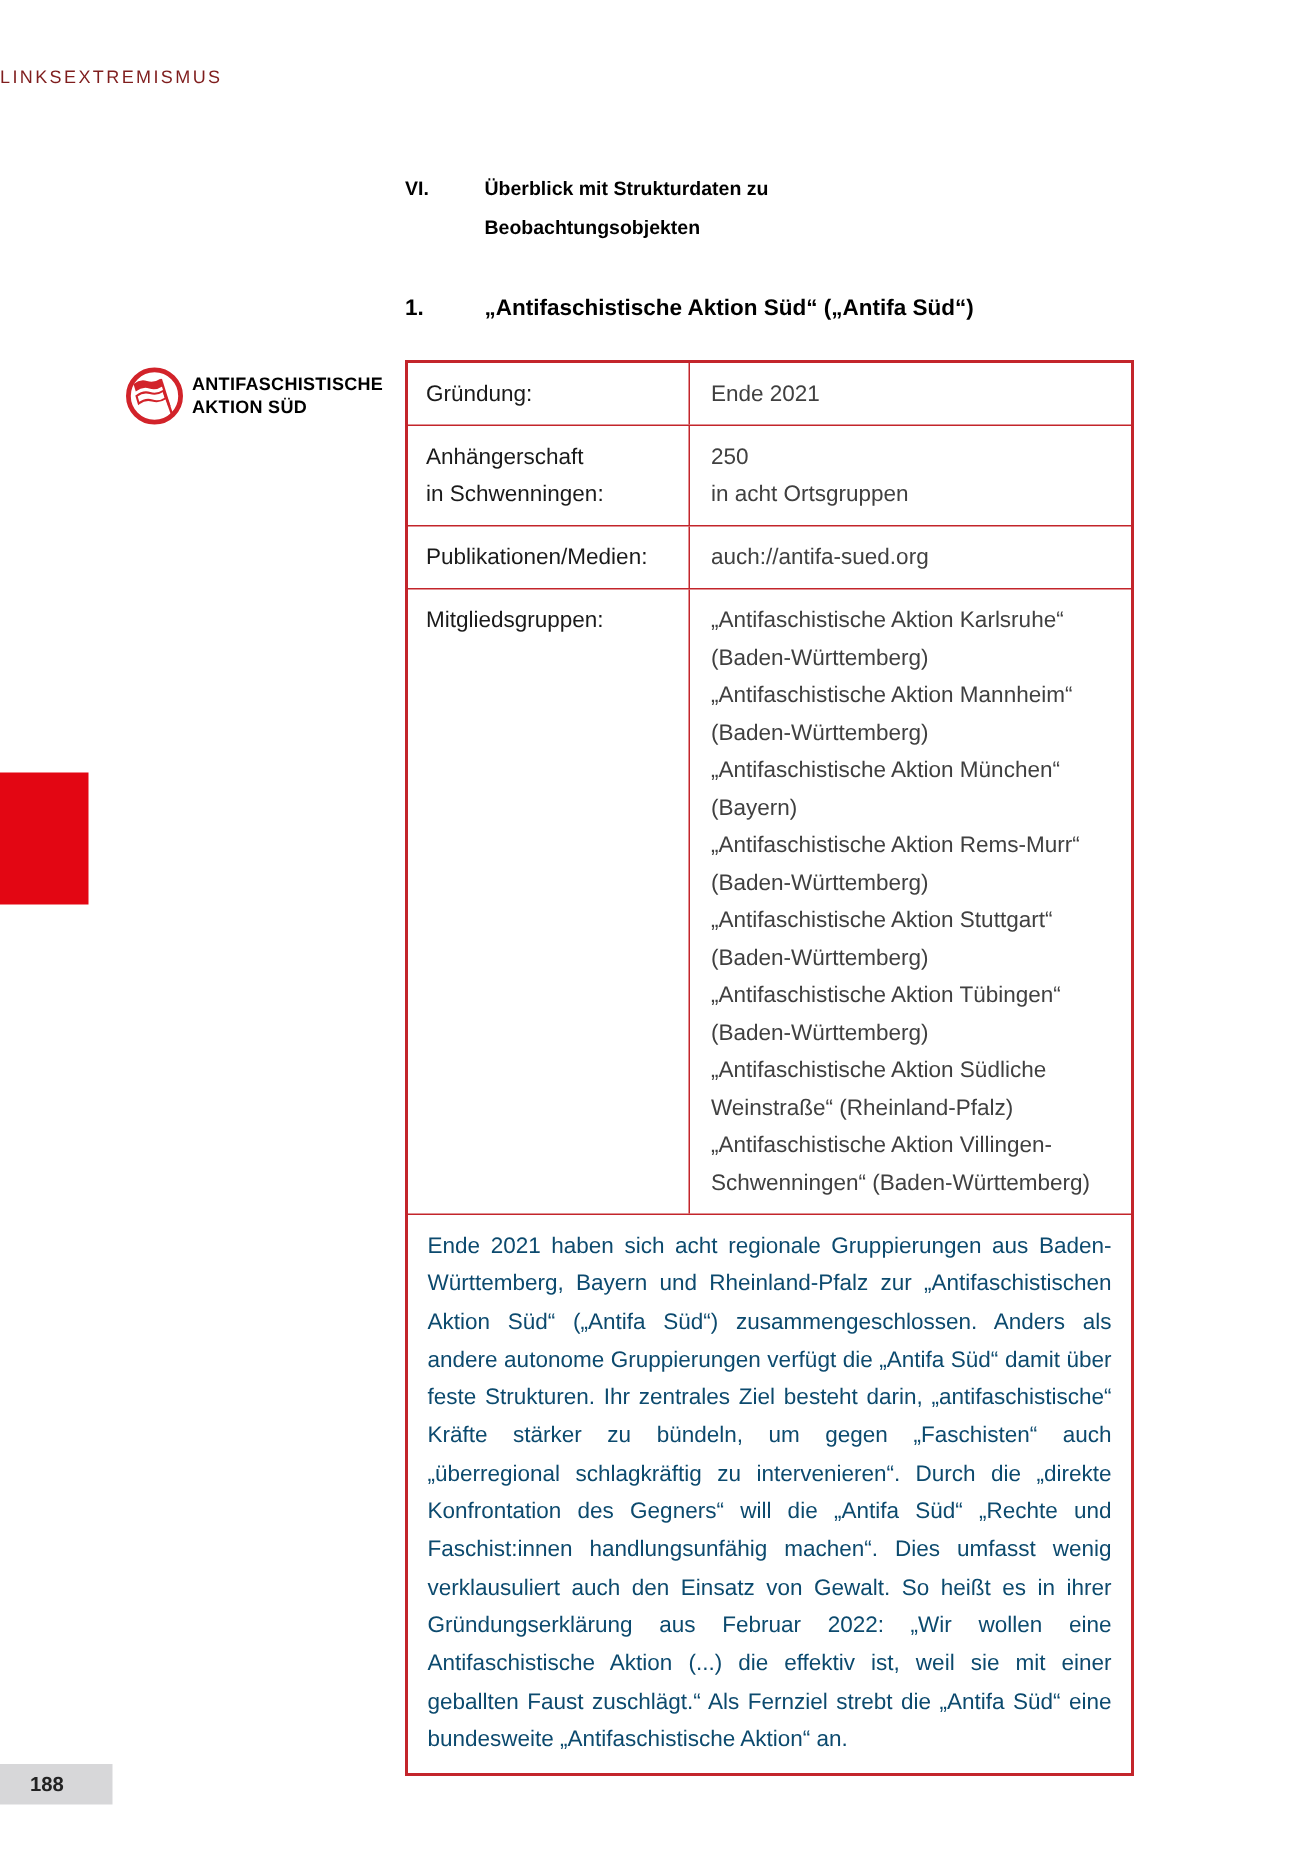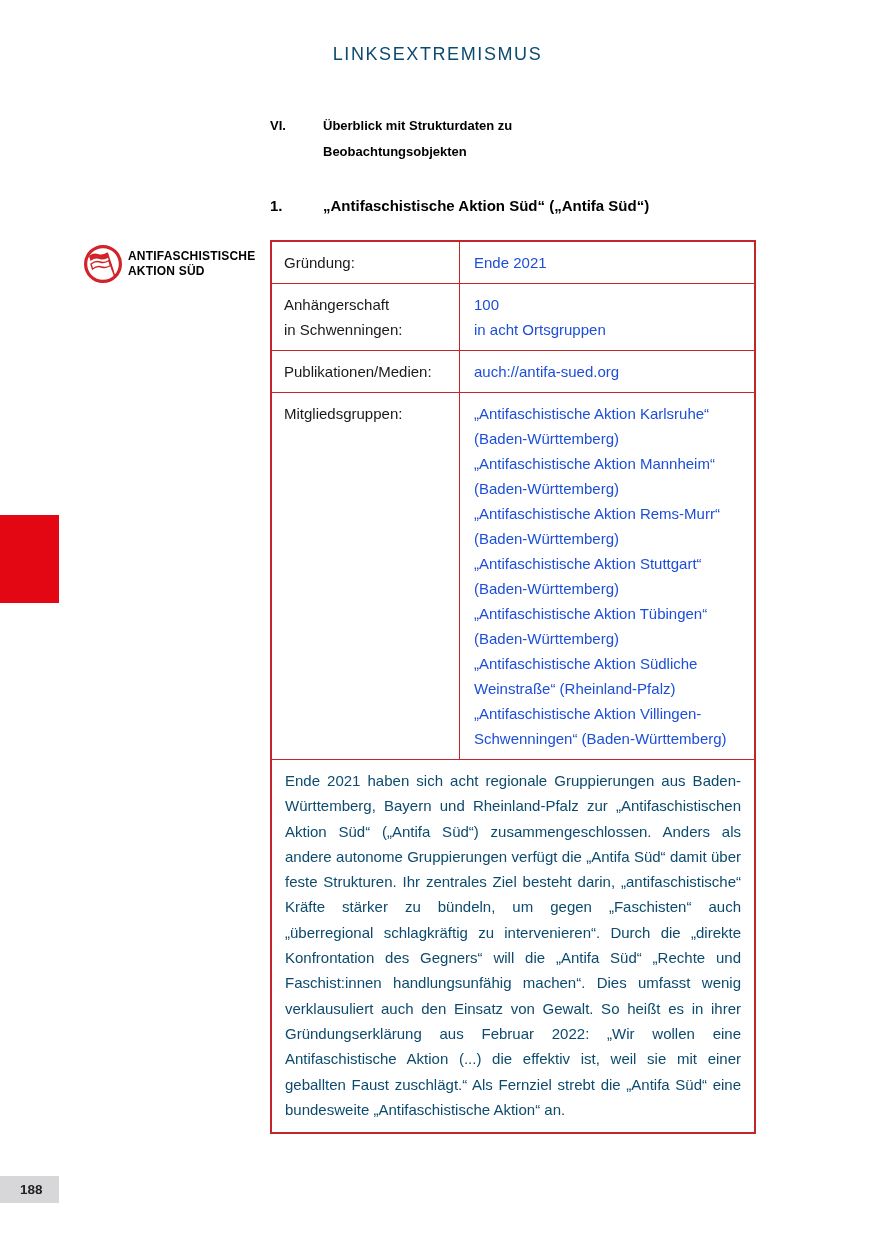--- a/index.html
+++ b/index.html
@@ -11,24 +11,23 @@
     background: #ffffff;
     font-family: "Liberation Sans", "DejaVu Sans", sans-serif;
     color: #1a1a1a;
     overflow: hidden;
   }
 
   
   .running-header {
     position: absolute;
     top: 44px; left: 0; right: 0;
-    text-align: center;
-    font-size: 18px;
+    font-size: 12px;
     letter-spacing: 1.6px;
-    color: #0c4a6e;
+    color: #7f1d1d;
   }
 
   
   .red-tab {
     position: absolute;
     left: 0; top: 515px;
     width: 59px; height: 88px;
     background: #e30613;
   }
 
@@ -92,38 +91,38 @@
     line-height: 25px;
     white-space: pre-line;
     color: #1a1a1a;
   }
   .t-value {
     flex: 1;
     padding: 8px 10px 8px 14px;
     font-size: 15px;
     line-height: 25px;
     white-space: pre-line;
-    color: #1d4ed8;
+    color: #404040;
   }
   .member-groups { display: flex; flex-direction: column; }
   .group-item { white-space: pre-line; }
   .t-body {
     padding: 8px 13px 10px 13px;
     font-size: 15px;
     line-height: 25.3px;
     text-align: justify;
     color: #0c4a6e;
   }
   .t-body p { margin: 0; }
 
   
   .page-number-bar {
     position: absolute;
     left: 0; top: 1176px;
-    width: 59px; height: 27px;
+    width: 75px; height: 27px;
     background: #d7d7d9;
     font-weight: bold;
     font-size: 13.5px;
     line-height: 27px;
     padding-left: 20px;
     color: #222;
   }
 </style>
 </head>
 <body>
@@ -166,40 +165,42 @@
   <div class="info-table">
 
     <div class="t-row">
       <div class="t-label">Gründung:</div>
       <div class="t-value">Ende 2021</div>
     </div>
 
     <div class="t-row">
       <div class="t-label">Anhängerschaft
 in Schwenningen:</div>
-      <div class="t-value">100
+      <div class="t-value">250
 in acht Ortsgruppen</div>
     </div>
 
     <div class="t-row">
       <div class="t-label">Publikationen/Medien:</div>
       <div class="t-value">auch://antifa-sued.org</div>
     </div>
 
     <div class="t-row">
       <div class="t-label">Mitgliedsgruppen:</div>
       <div class="t-value member-groups">
         
       
           <div class="group-item">„Antifaschistische Aktion Karlsruhe“
 (Baden-Württemberg)</div>
         
           <div class="group-item">„Antifaschistische Aktion Mannheim“
 (Baden-Württemberg)</div>
         
+          <div class="group-item">„Antifaschistische Aktion München“
+(Bayern)</div>
         
           <div class="group-item">„Antifaschistische Aktion Rems-Murr“
 (Baden-Württemberg)</div>
         
           <div class="group-item">„Antifaschistische Aktion Stuttgart“
 (Baden-Württemberg)</div>
         
           <div class="group-item">„Antifaschistische Aktion Tübingen“
 (Baden-Württemberg)</div>
         

